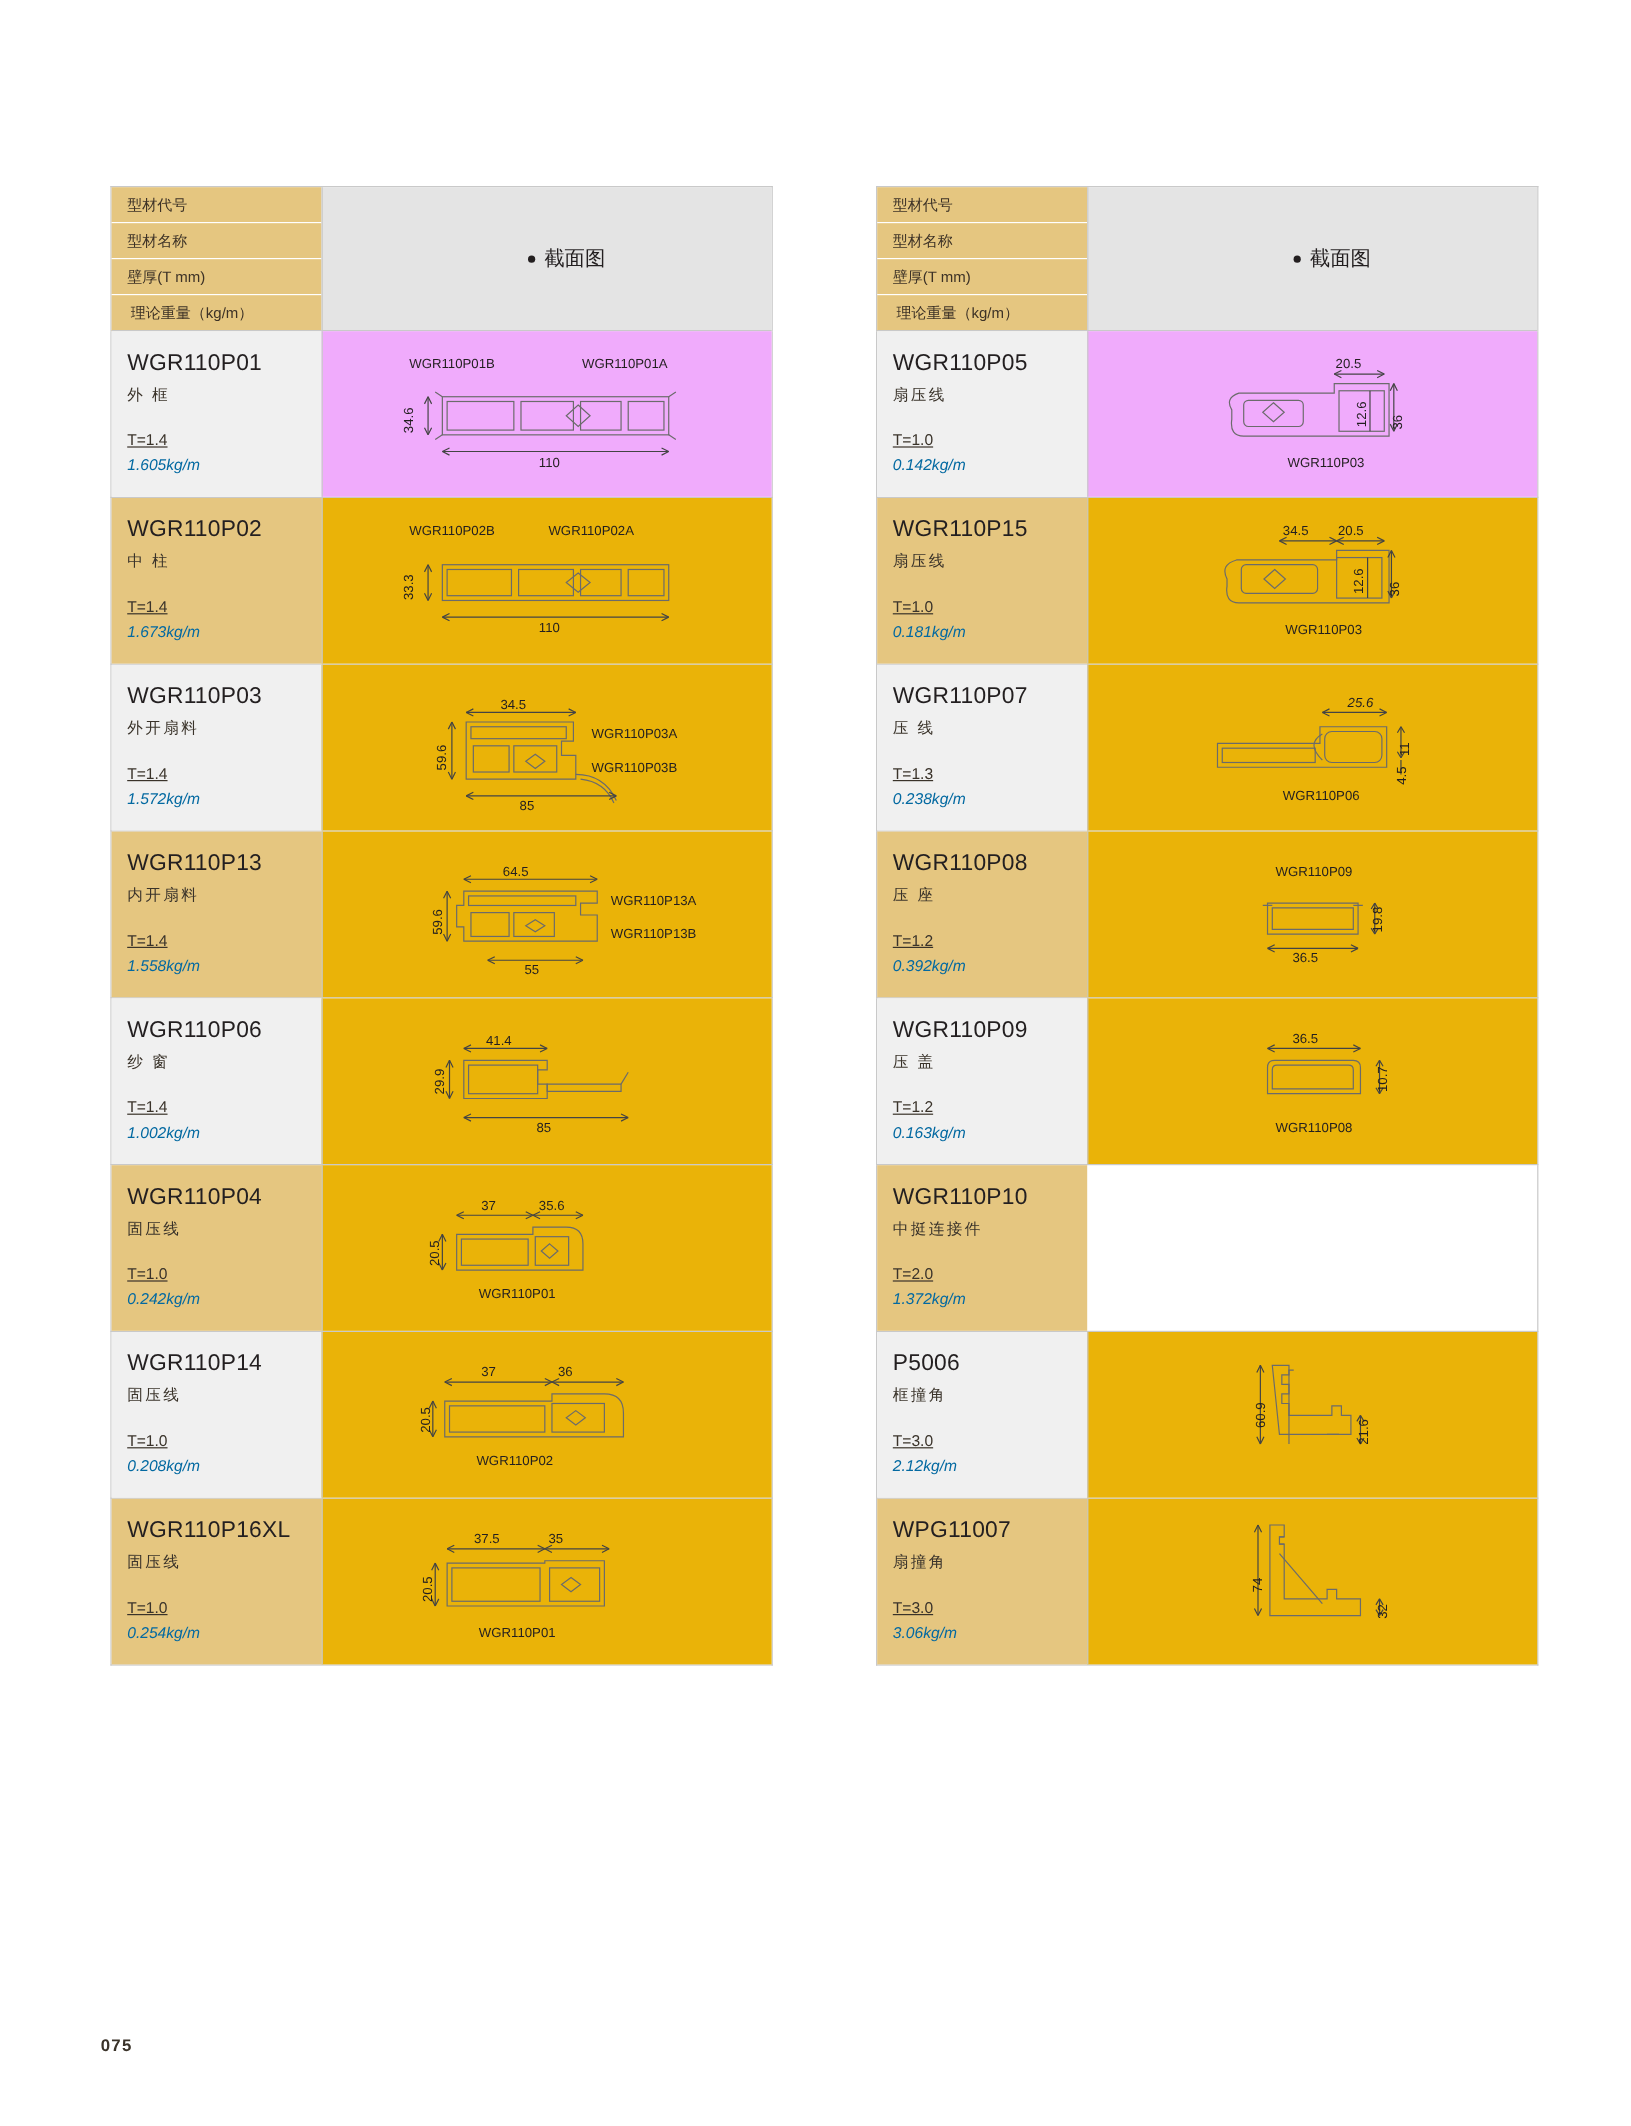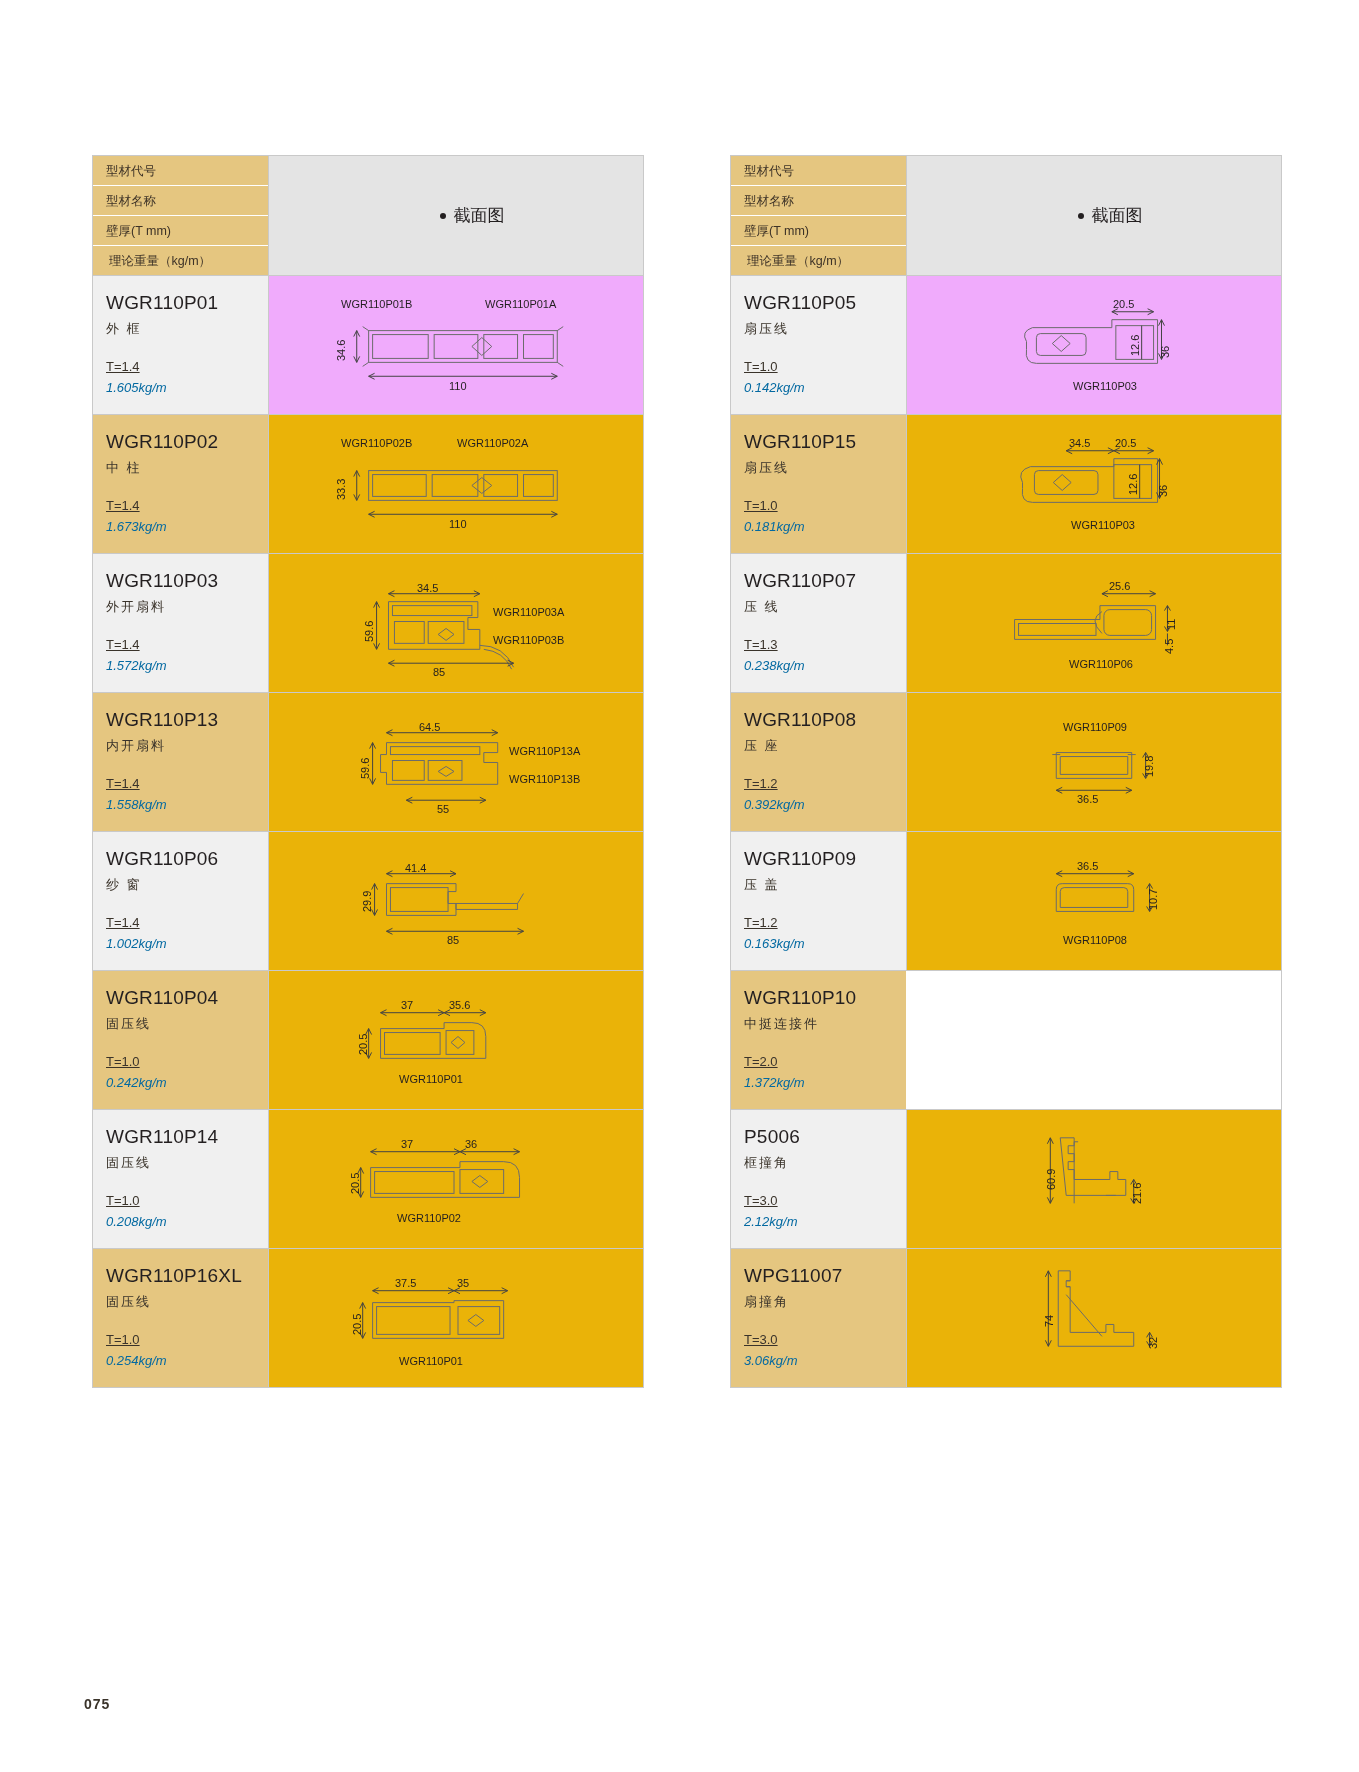--- a/index.html
+++ b/index.html
@@ -530,21 +530,21 @@
               <rect x="112" y="70" width="78" height="12"></rect>
               <rect x="198" y="56" width="48" height="26" rx="6"></rect>
               <path d="M196 58 q-14 8 0 22"></path>
               <line x1="196" y1="40" x2="250" y2="40" stroke="#444"></line>
               <path d="M196 40 l6 -3 M196 40 l6 3 M250 40 l-6 -3 M250 40 l-6 3" stroke="#444"></path>
               <line x1="262" y1="52" x2="262" y2="78" stroke="#444"></line>
               <path d="M262 52 l-3 5 M262 52 l3 5 M262 78 l-3 -5 M262 78 l3 -5" stroke="#444"></path>
               <line x1="262" y1="80" x2="262" y2="92" stroke="#444"></line>
             </g>
           </svg>
-          <div class="ftext" style="left:202px; top:26px;">25.6</div>
+          <div class="ftext" style="left:216px; top:26px;font-style:italic;">25.6</div>
           <div class="ftext rot" style="left:258px; top:76px;">11</div>
           <div class="ftext rot" style="left:256px; top:100px;">4.5</div>
           <div class="ftext" style="left:162px; top:104px;">WGR110P06</div>
         </div>
       </div>
 
       <div class="prow">
         <div class="pinfo tan">
           <div class="pcode">WGR110P08</div>
           <div class="pname">压 座</div>

